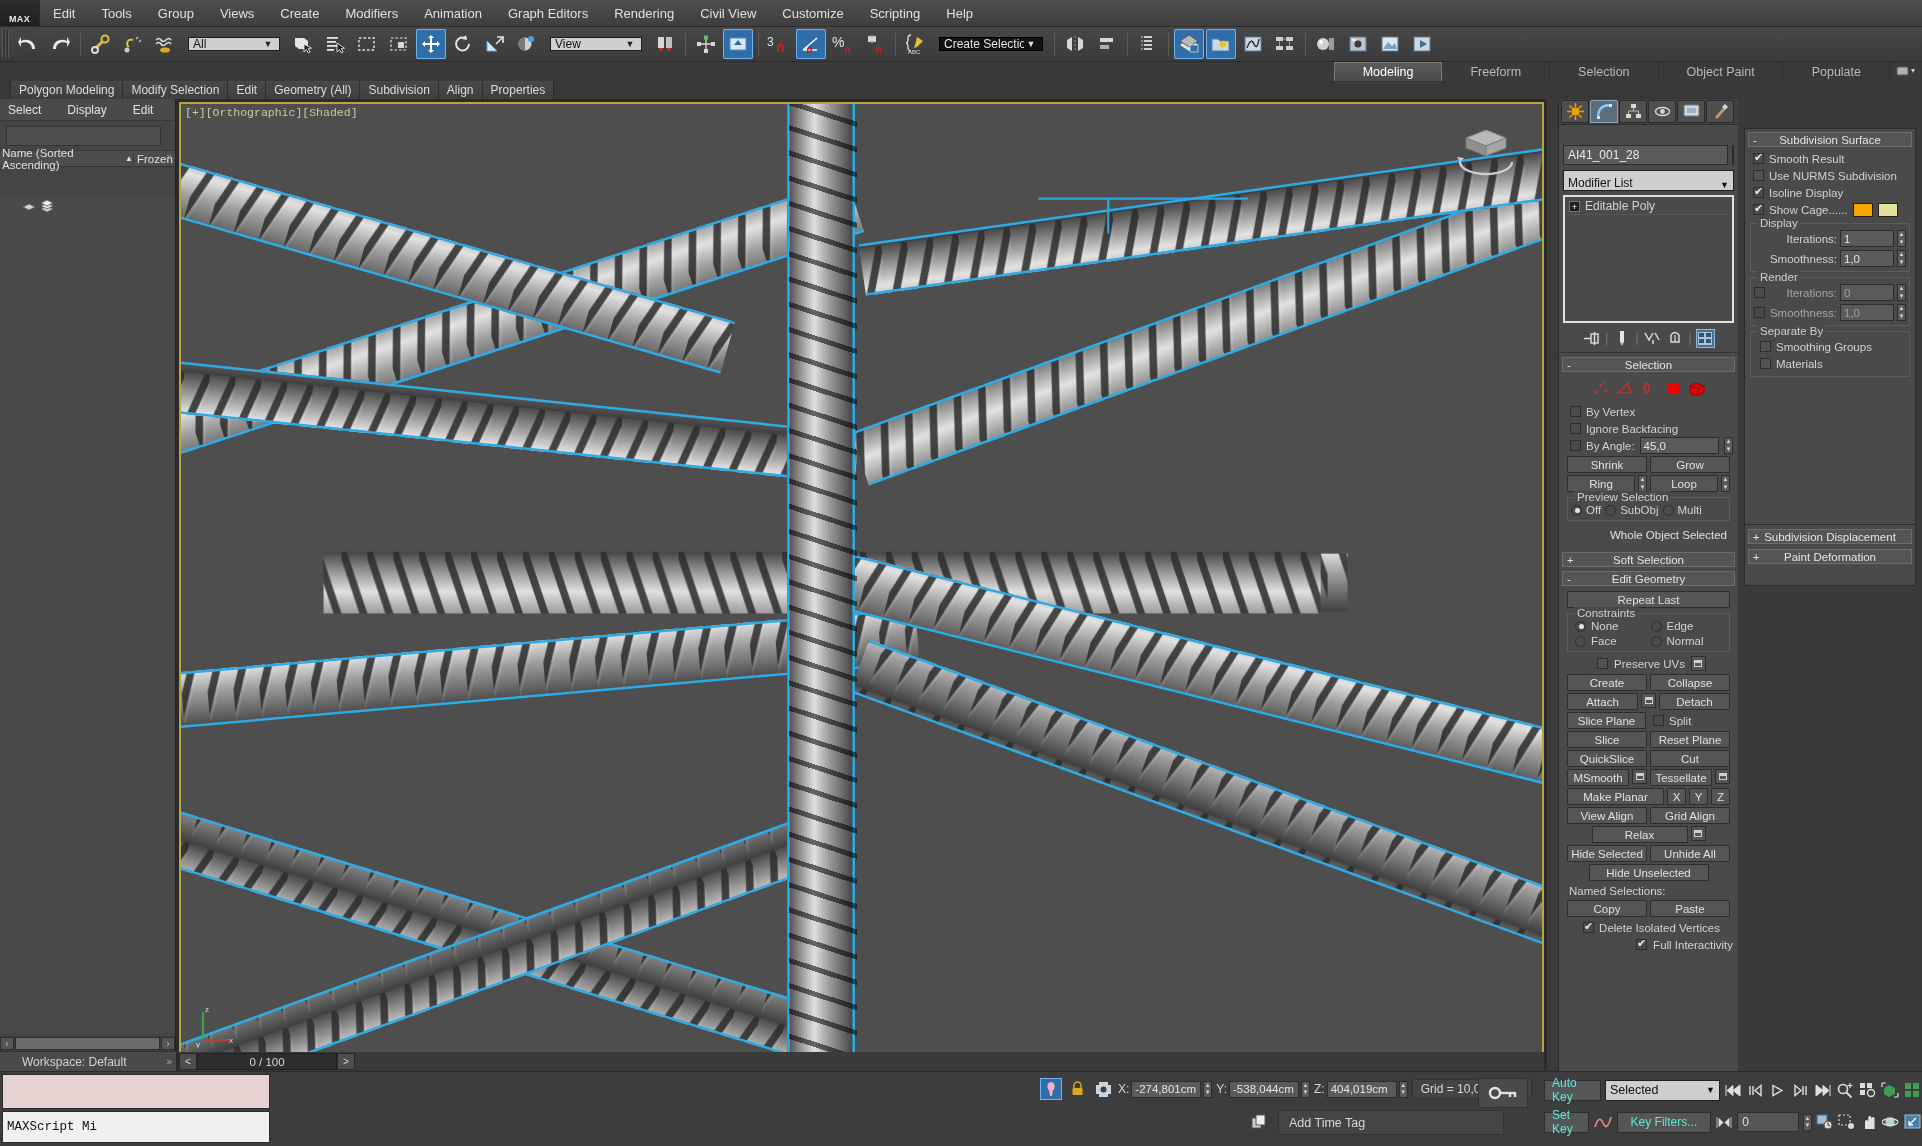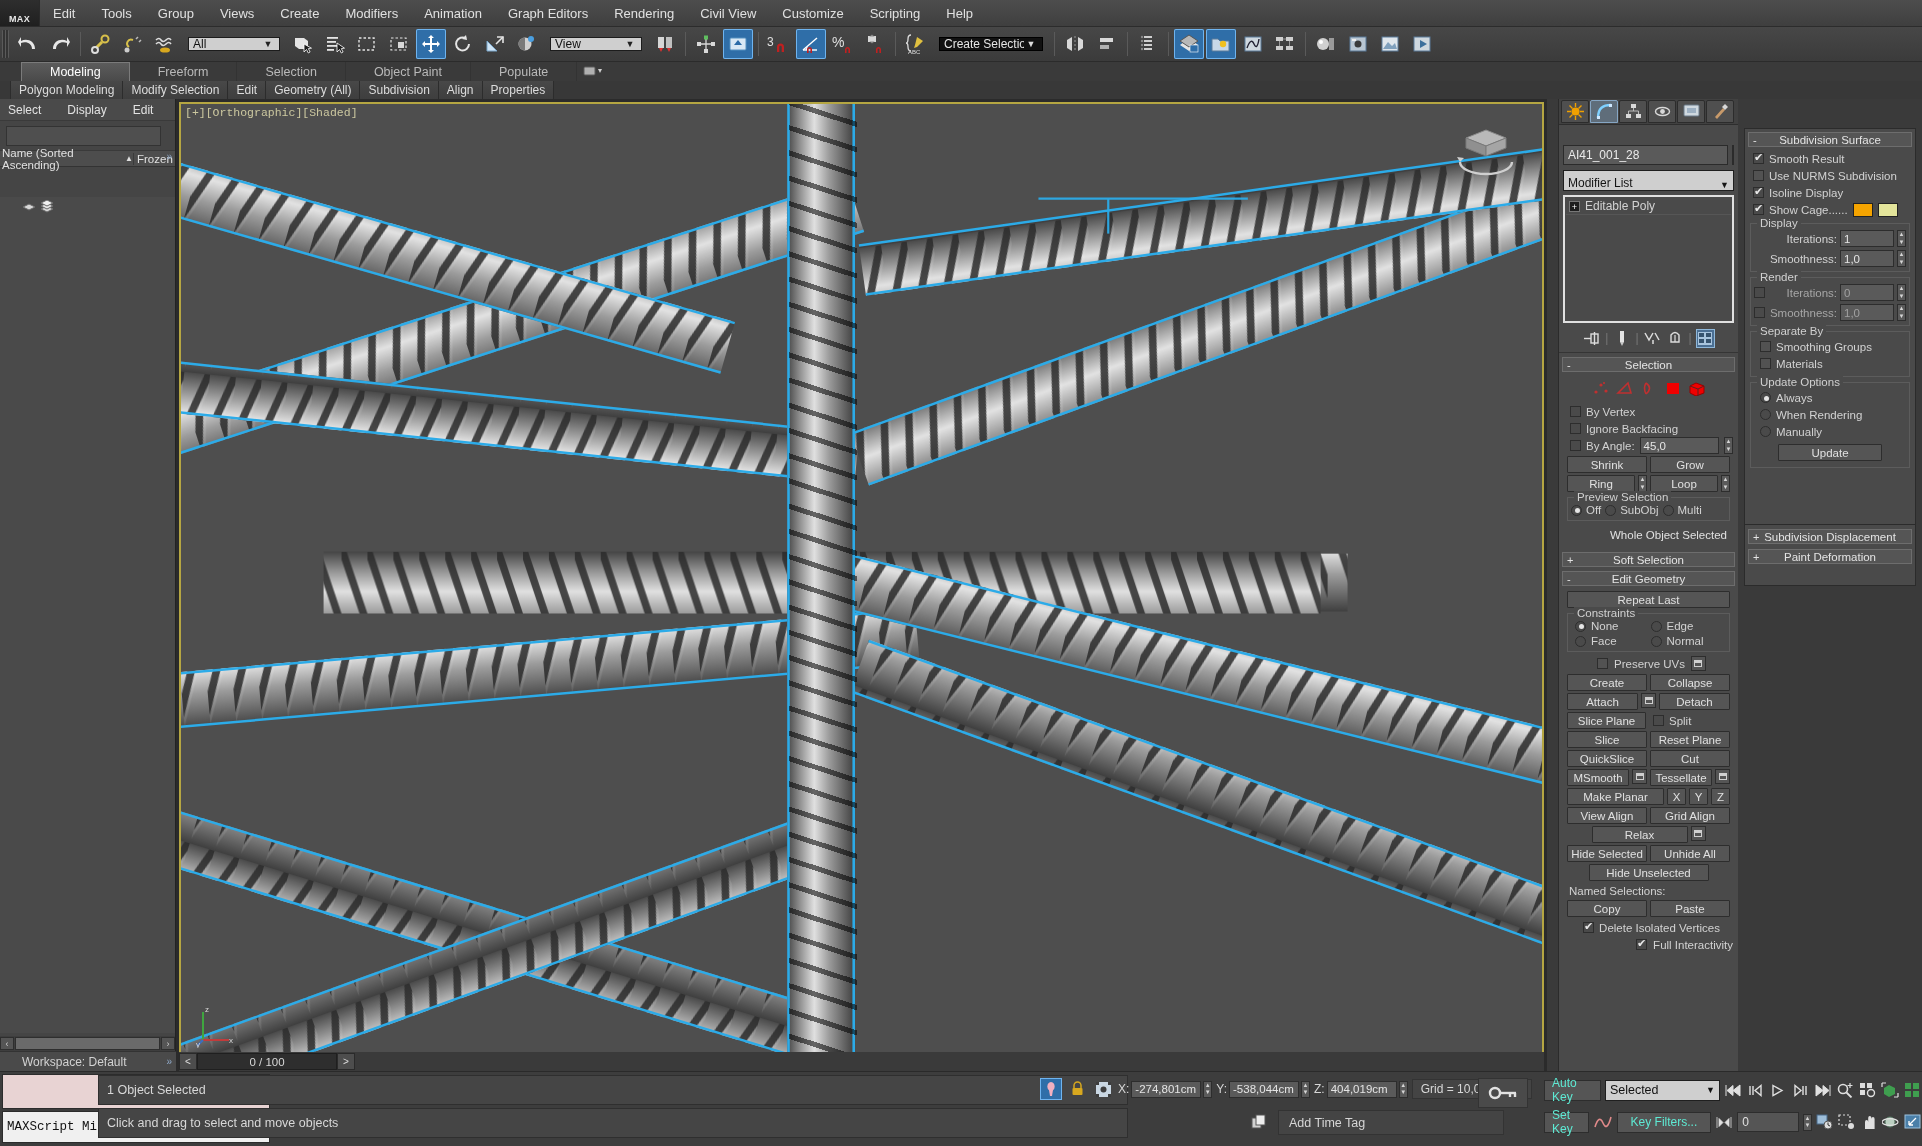--- a/index.html
+++ b/index.html
@@ -57,21 +57,21 @@
   .tcombo .carr{ width:14px; text-align:center; font-size:9px; color:#222; }
   .tcombo.dark{ background:#111; color:#e6e6e6; border:1px solid #000; }
   .tcombo.dark .carr{ color:#ddd; }
 
   
   .ribbon{
     position:absolute; left:0; top:62px; width:1922px; height:37px;
     background:#3d3d3d; border-bottom:1px solid #8a7d2c;
   }
   .rtabs{ display:flex; height:19px; align-items:stretch; padding-left:21px;
-          background:#3a3a3a; }
+          background:#3a3a3a;justify-content:flex-end; }
   .rtab{ padding:0 28px; display:flex; align-items:center; font-size:12.5px;
          color:#b9b9b9; border-right:1px solid #333; }
   .rtab.sel{ background:linear-gradient(#5c5c5c,#4a4a4a); color:#fff;
              border:1px solid #7b7b7b; border-bottom:none; }
   .rpanels{ display:flex; height:18px; align-items:stretch; padding-left:10px;
             background:#383838; }
   .rpanel{ padding:0 8px; display:flex; align-items:center; font-size:12px;
            color:#dcdcdc; border-right:1px solid #2c2c2c;
            background:linear-gradient(#484848,#3e3e3e); }
   .rpanel:first-child{ border-left:1px solid #2c2c2c; }
@@ -1186,38 +1186,20 @@
         <div class="ckrow">
           <span class="ck dim"></span>
           <span>Smoothing Groups</span>
         </div>
         <div class="ckrow">
           <span class="ck dim"></span>
           <span>Materials</span>
         </div>
       </div>
 
-      <div class="grp">
-        <span class="glabel">Update Options</span>
-        <div class="ckrow">
-          <span class="rd on"></span>
-          <span>Always</span>
-        </div>
-        <div class="ckrow">
-          <span class="rd"></span>
-          <span>When Rendering</span>
-        </div>
-        <div class="ckrow">
-          <span class="rd"></span>
-          <span>Manually</span>
-        </div>
-        <div class="btnrow" style="justify-content:center;margin-top:4px">
-          <div class="mbtn" style="flex:0 0 104px">Update</div>
-        </div>
-      </div>
     </div>
   </div>
 
   <div class="subpanel2">
     <div class="rollup" style="margin:2px 3px 0 3px">
       <div class="rollup-hdr">
         <span class="pm">+</span>
         <span>Subdivision Displacement</span>
       </div>
     </div>
@@ -1228,24 +1210,20 @@
       </div>
     </div>
   </div>
 
   <div class="statusarea">
     <div class="mxs">
       <div class="mxs-box"></div>
       <div class="mxs-lbl">MAXScript Mi</div>
     </div>
 
-    <div class="promptstack">
-      <div class="prow">1 Object Selected</div>
-      <div class="prow">Click and drag to select and move objects</div>
-    </div>
 
     <div class="coordbar">
       <div class="navbtn" style="background:#2f6ea8;border:1px solid #6fb4ef">
         <svg width="14" height="16" viewBox="0 0 14 16">
             <path d="M7 1 a4.6 4.6 0 0 1 0 9 a4.6 4.6 0 0 1 0 -9 Z" fill="#f2b0c0"></path>
             <path d="M5 9 l4 0 l-1 6 l-2 0 Z" fill="#f2b0c0"></path>
           </svg>
       </div>
       <div class="navbtn">
         <svg width="13" height="16" viewBox="0 0 13 16">

